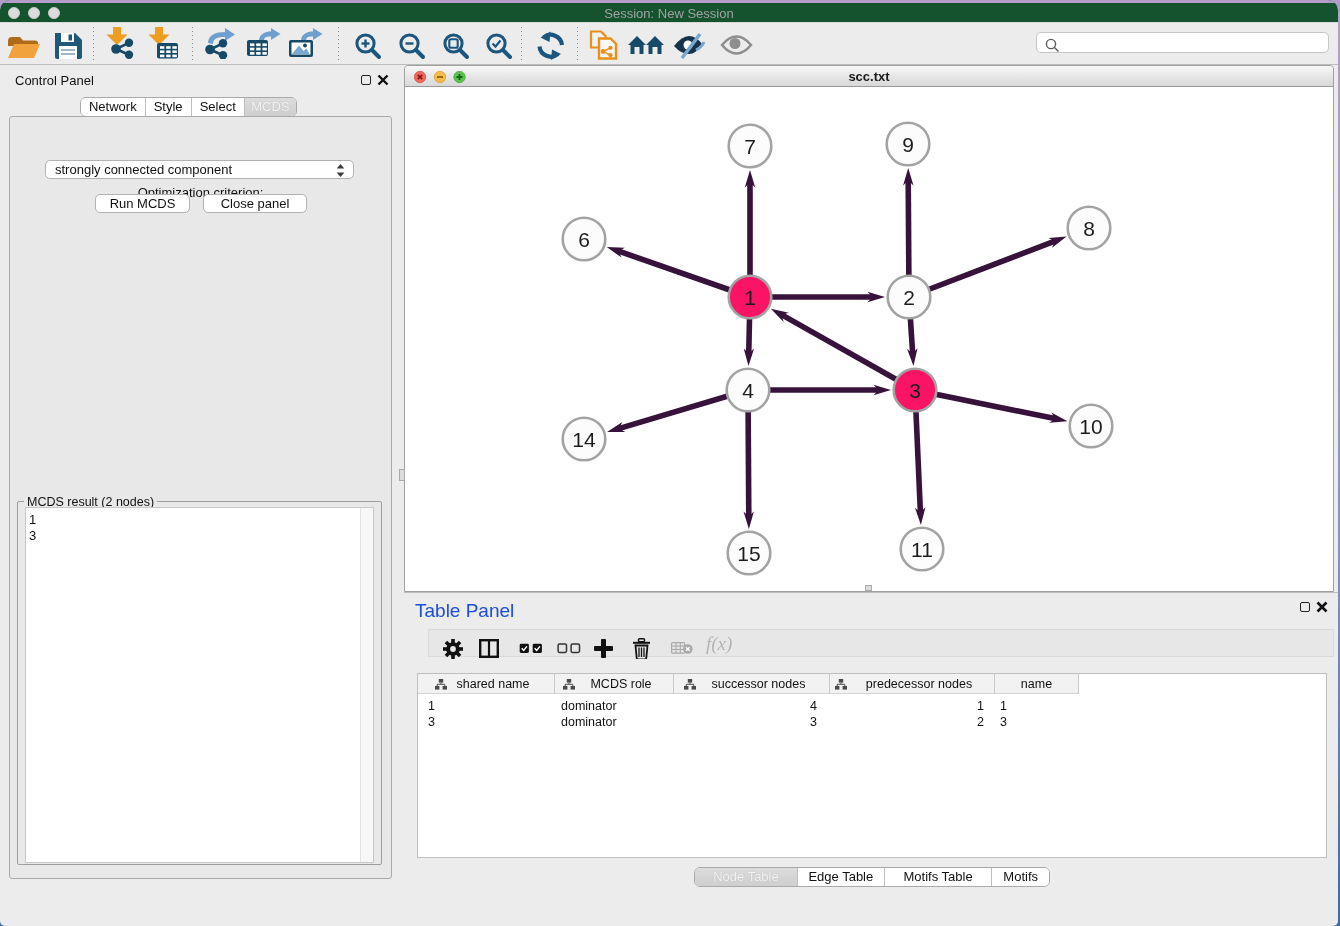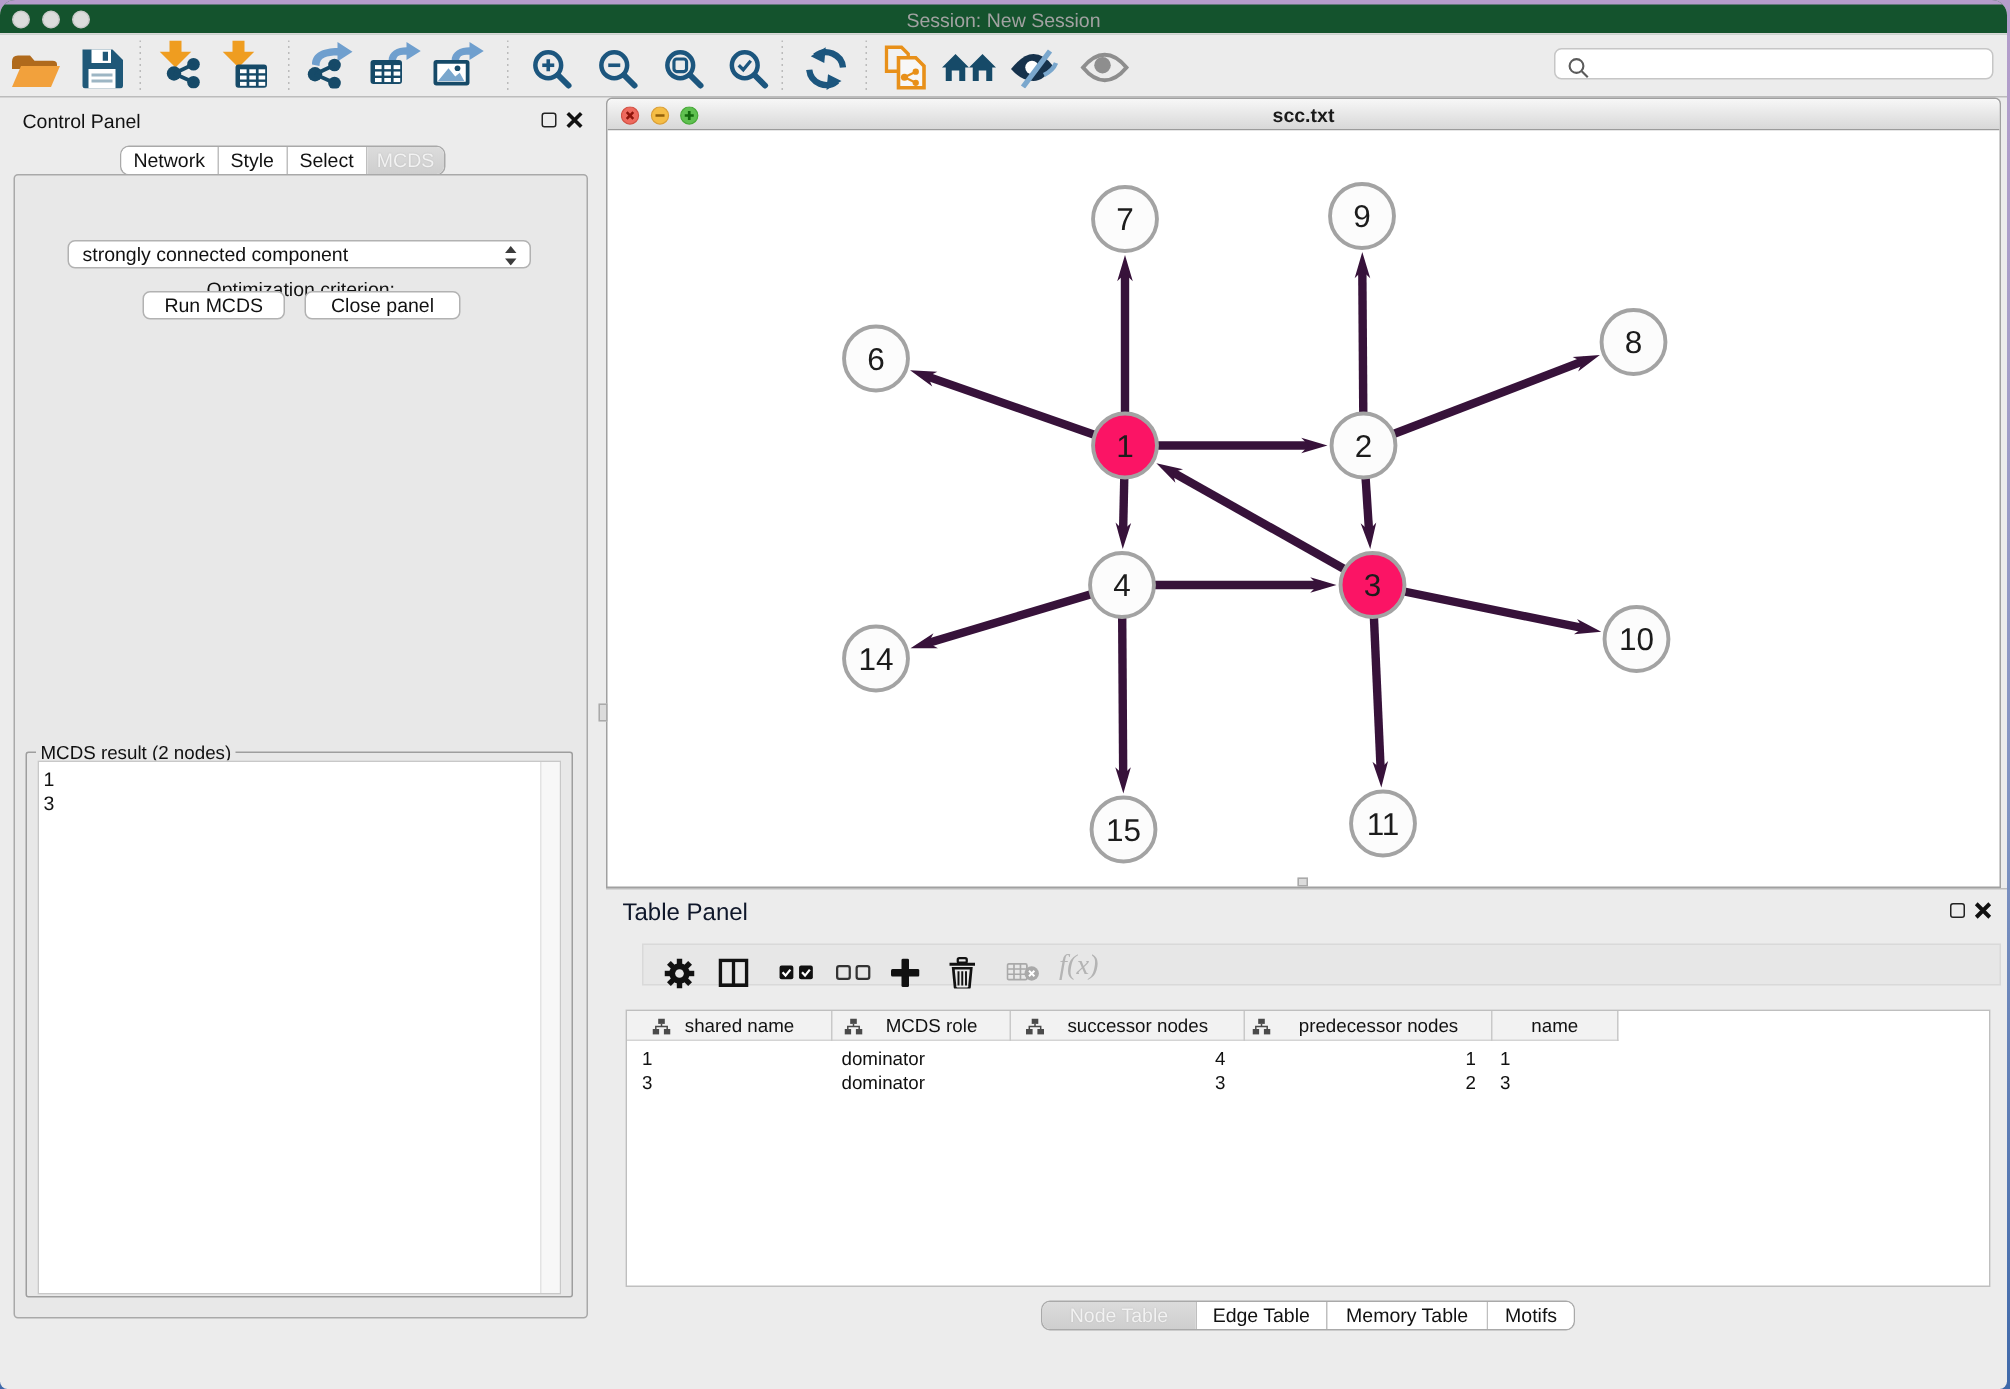--- a/index.html
+++ b/index.html
@@ -30,21 +30,21 @@
   #fieldset { position:absolute; left:17px; top:501px; width:365px; height:364px; border:1px solid #9e9e9e; border-radius:2px; }
   #fs-label { position:absolute; left:24px; top:495px; font-size:12.5px; color:#111; background:#e8e8e8; padding:0 3px; }
   #ta { position:absolute; left:25px; top:507px; width:349px; height:356px; background:#fff; border:1px solid #c8c8c8; font-size:13px; color:#111; line-height:16px; padding:4px 0 0 3px; }
   #ta-scroll { position:absolute; left:360px; top:508px; width:13px; height:354px; background:#f7f7f7; border-left:1px solid #e3e3e3; }
   
   #net { position:absolute; left:404px; top:65px; width:930px; height:527px; border:1px solid #a0a0a0; border-radius:4px 4px 0 0; background:#fff; }
   #net-tb { position:absolute; left:0; top:0; right:0; height:21px; background:linear-gradient(#f7f7f7,#d8d8d8); border-bottom:1px solid #9b9b9b; border-radius:4px 4px 0 0; }
   #net-title { position:absolute; left:0; right:0; top:3px; text-align:center; font-size:13px; font-weight:bold; color:#1a1a1a; }
   
   #tp { position:absolute; left:404px; top:592px; width:936px; height:297px; background:#ececec; }
-  #tp-title { position:absolute; left:11px; top:8px; font-size:16px; color:#0f172a; }
+  #tp-title { position:absolute; left:11px; top:8px; font-size:19px; color:#1d4ed8; }
   #tp-toolbar { position:absolute; left:24px; top:37px; right:6px; height:28px; background:#e7e7e7; border:1px solid #d9d9d9; border-radius:0; }
   #tbl { position:absolute; left:13px; top:81px; width:910px; height:185px; background:#fff; border:1px solid #bfbfbf; }
   #tbl-head { position:absolute; left:0; top:0; width:661px; height:20px; background:#f2f2f2; border-bottom:1px solid #d4d4d4; }
   .th { position:absolute; top:0; height:20px; font-size:12.5px; color:#111; text-align:center; line-height:20px; border-right:1px solid #c9c9c9; }
   .td { position:absolute; font-size:12.5px; color:#111; height:16px; line-height:16px; }
   
   #statusbar { position:absolute; left:0; right:0; top:889px; height:37px; background:#ebebeb; border-top:1px solid #c0c0c0; }
   #listbtn { position:absolute; left:11px; top:9px; width:27px; height:20px; background:#fff; border:1px solid #adadad; border-radius:4px; }
   #membtn { position:absolute; right:10px; top:8px; width:74px; height:24px; background:#fdfdfd; border:1px solid #b5b5b5; border-radius:3px; font-size:12.5px; color:#111; }
 </style>
@@ -415,19 +415,19 @@
       <div class="td" style="left:10px;top:40px">3</div>
       <div class="td" style="left:143px;top:40px">dominator</div>
       <div class="td" style="left:256px;top:40px;width:143px;text-align:right">3</div>
       <div class="td" style="left:412px;top:40px;width:154px;text-align:right">2</div>
       <div class="td" style="left:582px;top:40px">3</div>
     </div>
 
     <div class="tabstrip" style="left:290px;top:275px;width:356px">
       <div class="tab sel" style="width:108px">Node Table</div>
       <div class="tab" style="width:92px">Edge Table</div>
-      <div class="tab" style="width:114px">Memory Table</div>
+      <div class="tab" style="width:114px">Motifs Table</div>
       <div class="tab" style="width:61px">Motifs</div>
     </div>
   </div>
 
 </div>
 <div class="corner" style="left:0;bottom:0;border-radius:0 0 0 8px;background:transparent"></div>
 
 </body></html>

